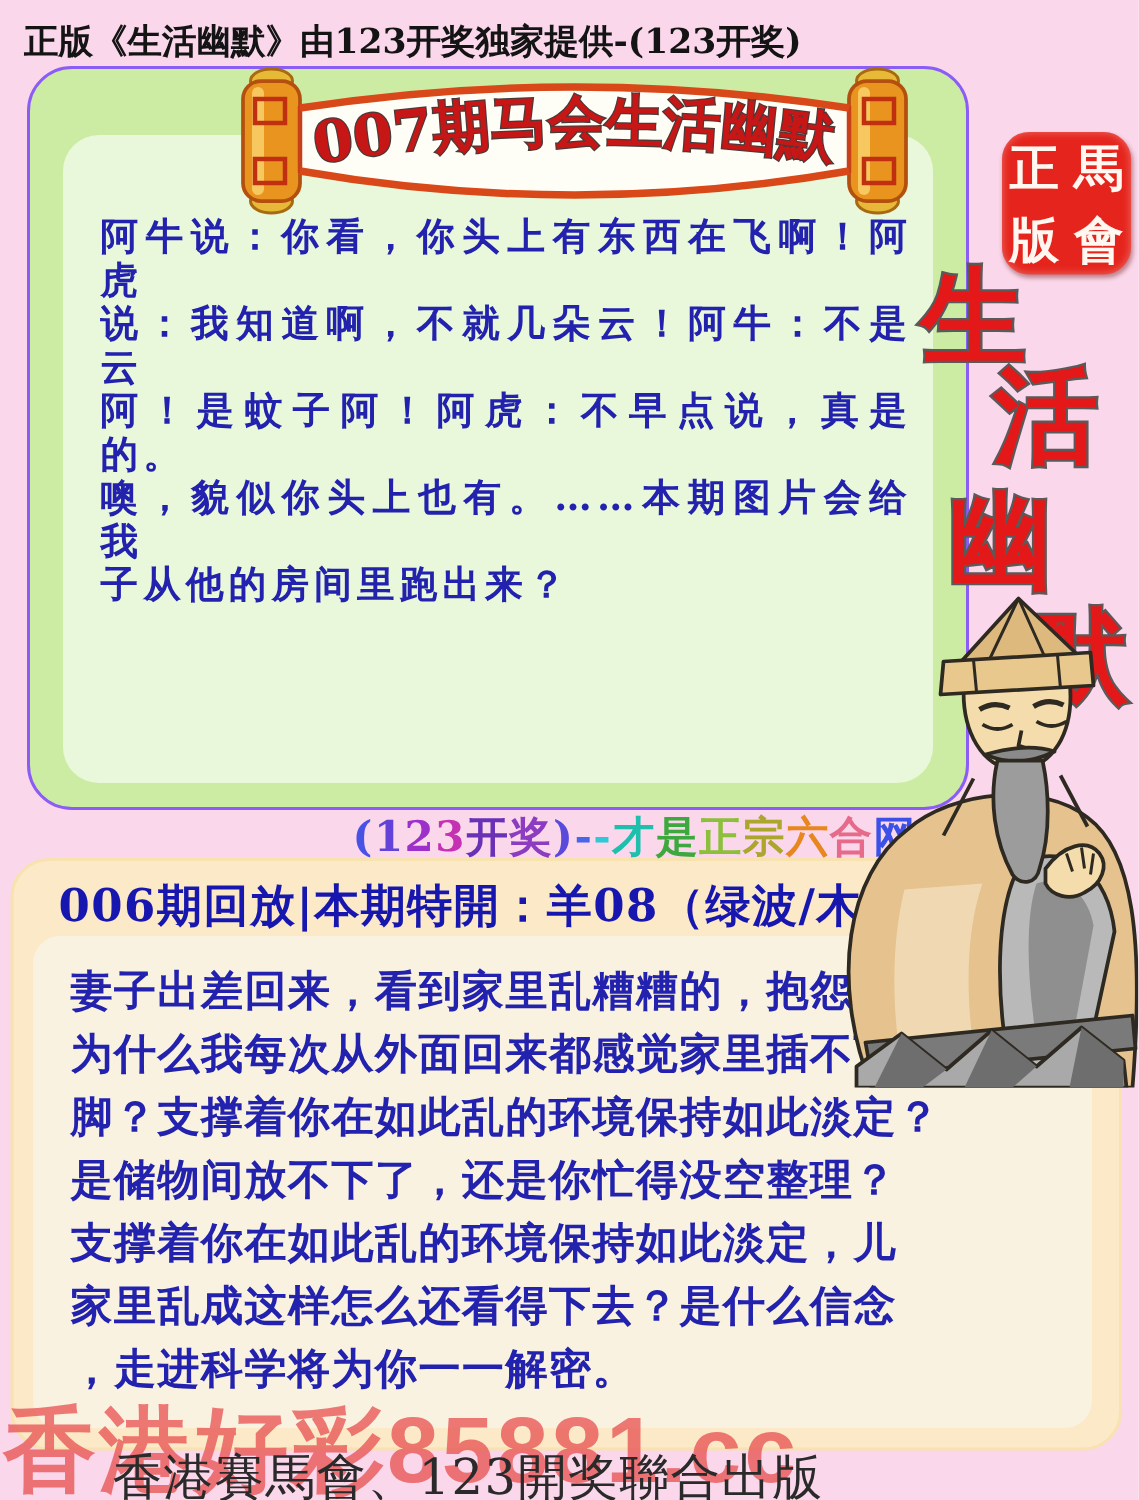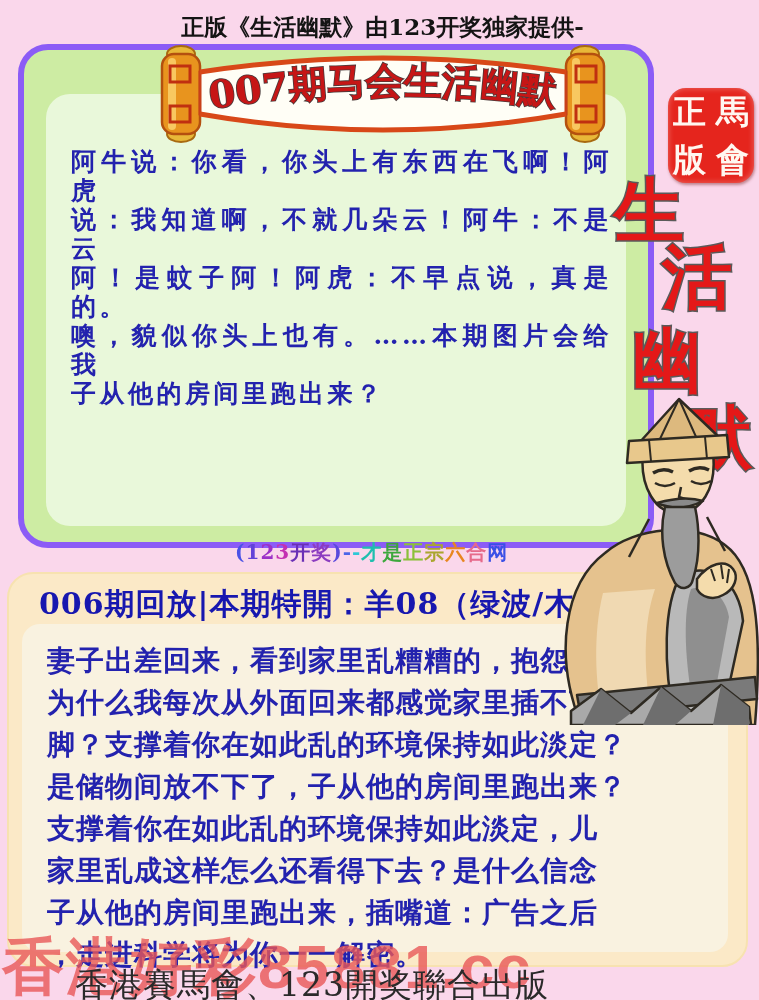--- a/index.html
+++ b/index.html
@@ -1,26 +1,26 @@
 <!DOCTYPE html>
 <html><head>
 <meta charset="utf-8">
 <style>
   html,body{margin:0;padding:0;}
   #page{position:relative;width:759px;height:1000px;background:#FAD7EB;overflow:hidden;
         font-family:"Liberation Sans",sans-serif;}
 
   
   .top-bar{position:absolute;left:16px;right:10px;top:12px;display:flex;
-           justify-content:center;font-family:"DejaVu Serif",serif;
+           justify-content:flex-start;font-family:"DejaVu Serif",serif;
            font-size:23px;font-weight:600;color:#141414;z-index:2;}
 
   
   .upper-panel{position:absolute;left:18px;top:44px;width:624px;height:492px;
-               background:#CDECA3;border:6px solid #8b5cf6;border-radius:30px;z-index:1;}
+               background:#CDECA3;border:2px solid #8b5cf6;border-radius:30px;z-index:1;}
   .upper-inner{position:absolute;left:22px;top:44px;right:22px;bottom:16px;
                background:#E9F8DA;border-radius:24px;}
   .upper-story{position:absolute;left:25px;right:14px;top:53px;
                font-family:"DejaVu Serif",serif;font-size:25px;line-height:29px;
                letter-spacing:3.5px;font-weight:bold;color:#2322AE;text-align:justify;}
 
   
   .scroll-banner{position:absolute;left:146px;top:44px;width:474px;height:100px;z-index:3;}
 
   
@@ -39,21 +39,21 @@
   .v0{left:614px;top:176px;}
   .v1{left:662px;top:242px;}
   .v2{left:632px;top:326px;}
   .v3{left:682px;top:402px;}
 
   
   .cartoon{position:absolute;left:563px;top:393px;width:196px;height:332px;z-index:4;}
 
   
   .mid-line{position:absolute;left:235px;top:539px;font-family:"DejaVu Serif",serif;
-            font-size:20px;font-weight:bold;letter-spacing:1px;z-index:2;white-space:nowrap;}
+            font-size:28px;font-weight:bold;letter-spacing:1px;z-index:2;white-space:nowrap;}
 
   
   .lower-panel{position:absolute;left:7px;top:572px;width:737px;height:391px;
                background:#FBE9C7;border:2px solid #F7E2B0;border-radius:26px;z-index:1;}
   .lower-header{position:absolute;left:30px;top:10px;font-family:"DejaVu Serif",serif;
                 font-size:30px;font-weight:bold;color:#1717AF;letter-spacing:1px;}
   .lower-inner{position:absolute;left:13px;top:50px;width:706px;height:328px;
                background:#F9F2E0;border-radius:18px;}
   .lower-story{position:absolute;left:25px;right:18px;top:16px;
                font-family:"DejaVu Serif",serif;font-size:28px;line-height:42px;
@@ -66,20 +66,21 @@
   .footer{position:absolute;left:75px;top:963px;font-family:"DejaVu Serif",serif;
           font-size:33px;color:#2A2A2A;z-index:6;letter-spacing:1px;}
 </style>
 </head>
 <body>
 
 <div id="page">
 
   <div class="top-bar">
     <span>正版《生活幽默》由123开奖独家提供-</span>
+    <span>(123开奖)</span>
   </div>
 
   <div class="upper-panel">
     <div class="upper-inner">
       <div class="upper-story">
         <div>阿牛说：你看，你头上有东西在飞啊！阿虎</div>
         <div>说：我知道啊，不就几朵云！阿牛：不是云</div>
         <div>阿！是蚊子阿！阿虎：不早点说，真是的。</div>
         <div>噢，貌似你头上也有。……本期图片会给我</div>
         <div>子从他的房间里跑出来？</div>
@@ -173,24 +174,23 @@
 
   <div class="mid-line"><span style="color: rgb(74, 82, 230);">(</span><span style="color: rgb(98, 66, 216);">1</span><span style="color: rgb(156, 48, 200);">2</span><span style="color: rgb(196, 49, 178);">3</span><span style="color: rgb(106, 48, 182);">开</span><span style="color: rgb(140, 60, 192);">奖</span><span style="color: rgb(90, 74, 220);">)</span><span style="color: rgb(74, 102, 232);">-</span><span style="color: rgb(46, 200, 214);">-</span><span style="color: rgb(31, 191, 174);">才</span><span style="color: rgb(61, 168, 61);">是</span><span style="color: rgb(140, 192, 58);">正</span><span style="color: rgb(170, 166, 46);">宗</span><span style="color: rgb(232, 134, 31);">六</span><span style="color: rgb(230, 106, 138);">合</span><span style="color: rgb(58, 80, 230);">网</span></div>
 
   <div class="lower-panel">
     <div class="lower-header">006期回放|本期特開：羊08（绿波/木行）</div>
     <div class="lower-inner">
       <div class="lower-story">
         <div>妻子出差回来，看到家里乱糟糟的，抱怨道：</div>
         <div>为什么我每次从外面回来都感觉家里插不下</div>
         <div>脚？支撑着你在如此乱的环境保持如此淡定？</div>
-        <div>是储物间放不下了，子从他的房间里跑出来？</div>
+        <div>是储物间放不下了，还是你忙得没空整理？</div>
         <div>支撑着你在如此乱的环境保持如此淡定，儿</div>
         <div>家里乱成这样怎么还看得下去？是什么信念</div>
-        <div>子从他的房间里跑出来，插嘴道：广告之后</div>
         <div>，走进科学将为你一一解密。</div>
       </div>
     </div>
   </div>
 
   <div class="watermark">香港好彩85881.cc</div>
   <div class="footer">香港賽馬會、123開奖聯合出版</div>
 
 </div>
 

